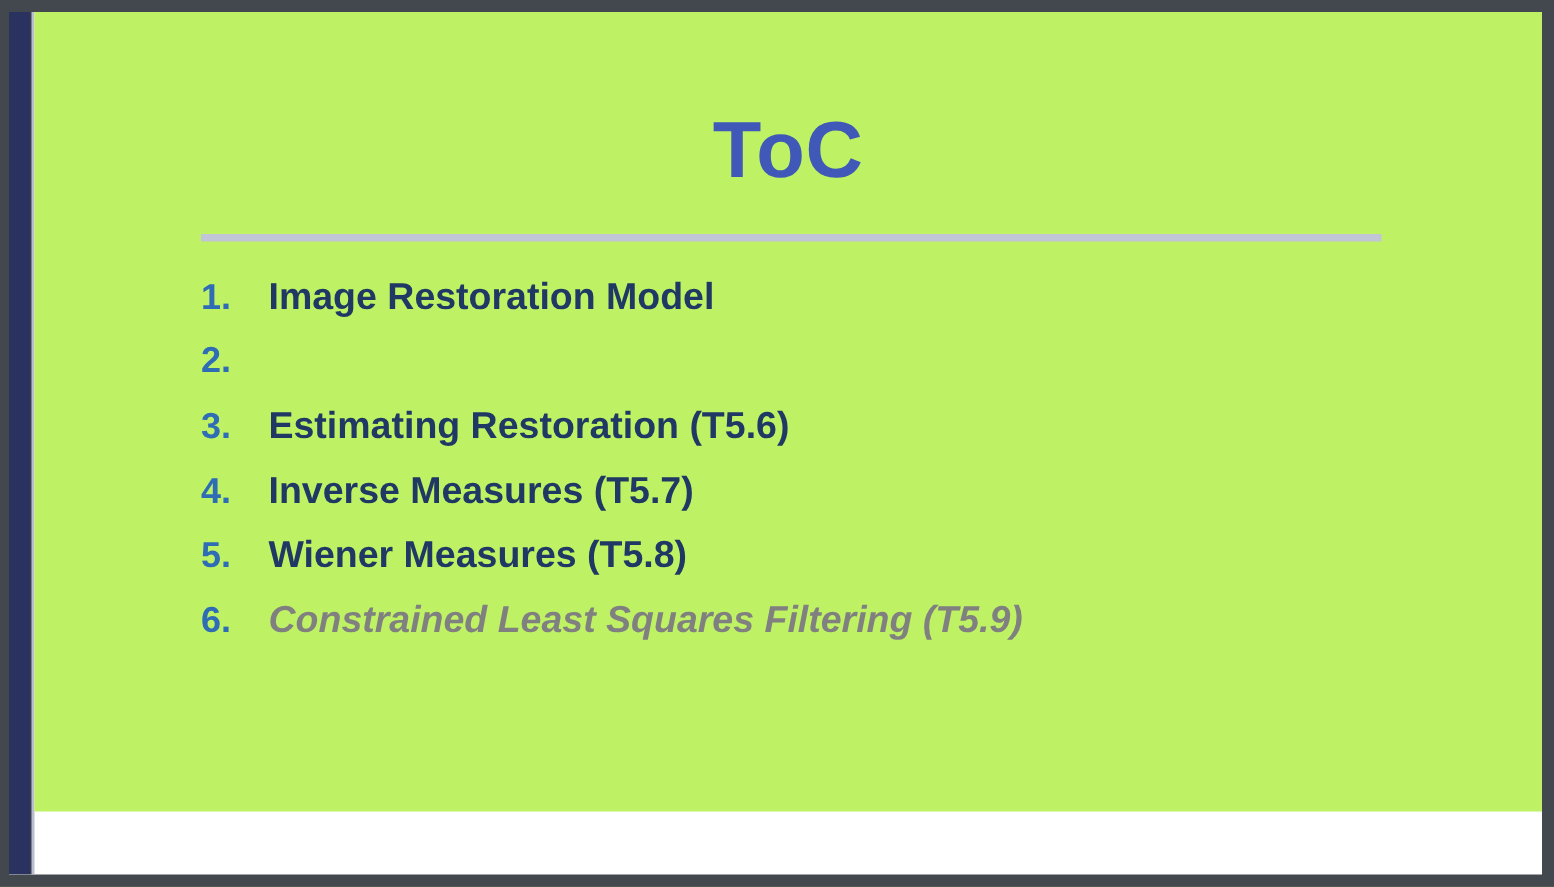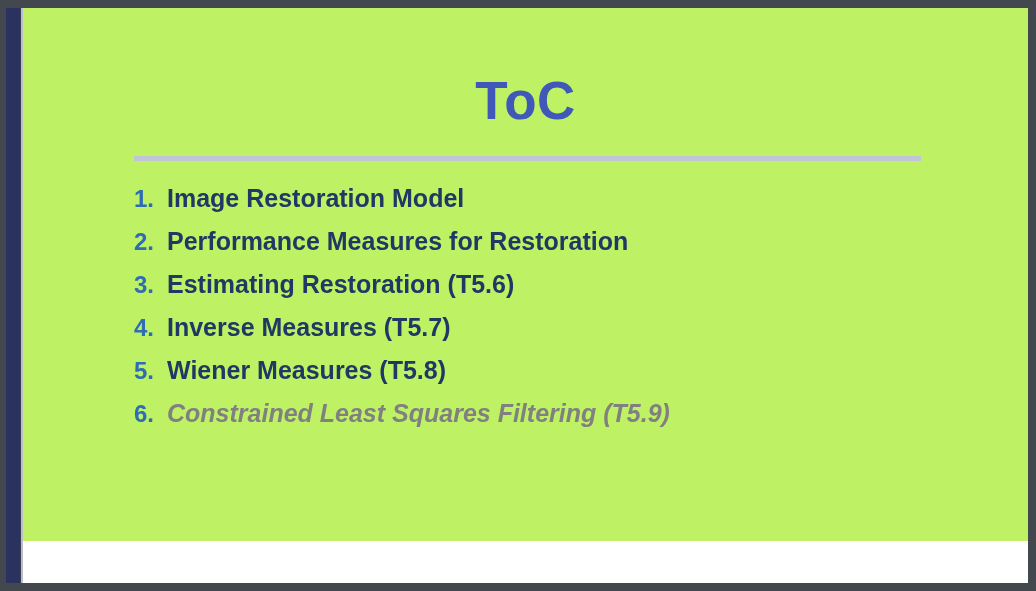--- a/index.html
+++ b/index.html
@@ -115,20 +115,21 @@
     font-weight: bold;
     color: #2e6cb5;
     min-width: 33px;
     flex: 0 0 auto;
   }
 
   .toc-label {
     font-size: 25px;
     font-weight: bold;
     color: #1f3864;
+    margin-left: 12px;
   }
 
   .toc-item.dimmed .toc-label {
     color: #808080;
     font-style: italic;
   }
 </style>
 </head>
 <body>
 
@@ -147,21 +148,20 @@
 
       <div class="toc-list">
 
         <div class="toc-item">
           <span class="toc-num">1.</span>
           <span class="toc-label">Image Restoration Model</span>
         </div>
 
         <div class="toc-item">
           <span class="toc-num">2.</span>
-          <span class="toc-label">Performance Measures for Restoration</span>
         </div>
 
         <div class="toc-item">
           <span class="toc-num">3.</span>
           <span class="toc-label">Estimating Restoration (T5.6)</span>
         </div>
 
         <div class="toc-item">
           <span class="toc-num">4.</span>
           <span class="toc-label">Inverse Measures (T5.7)</span>

